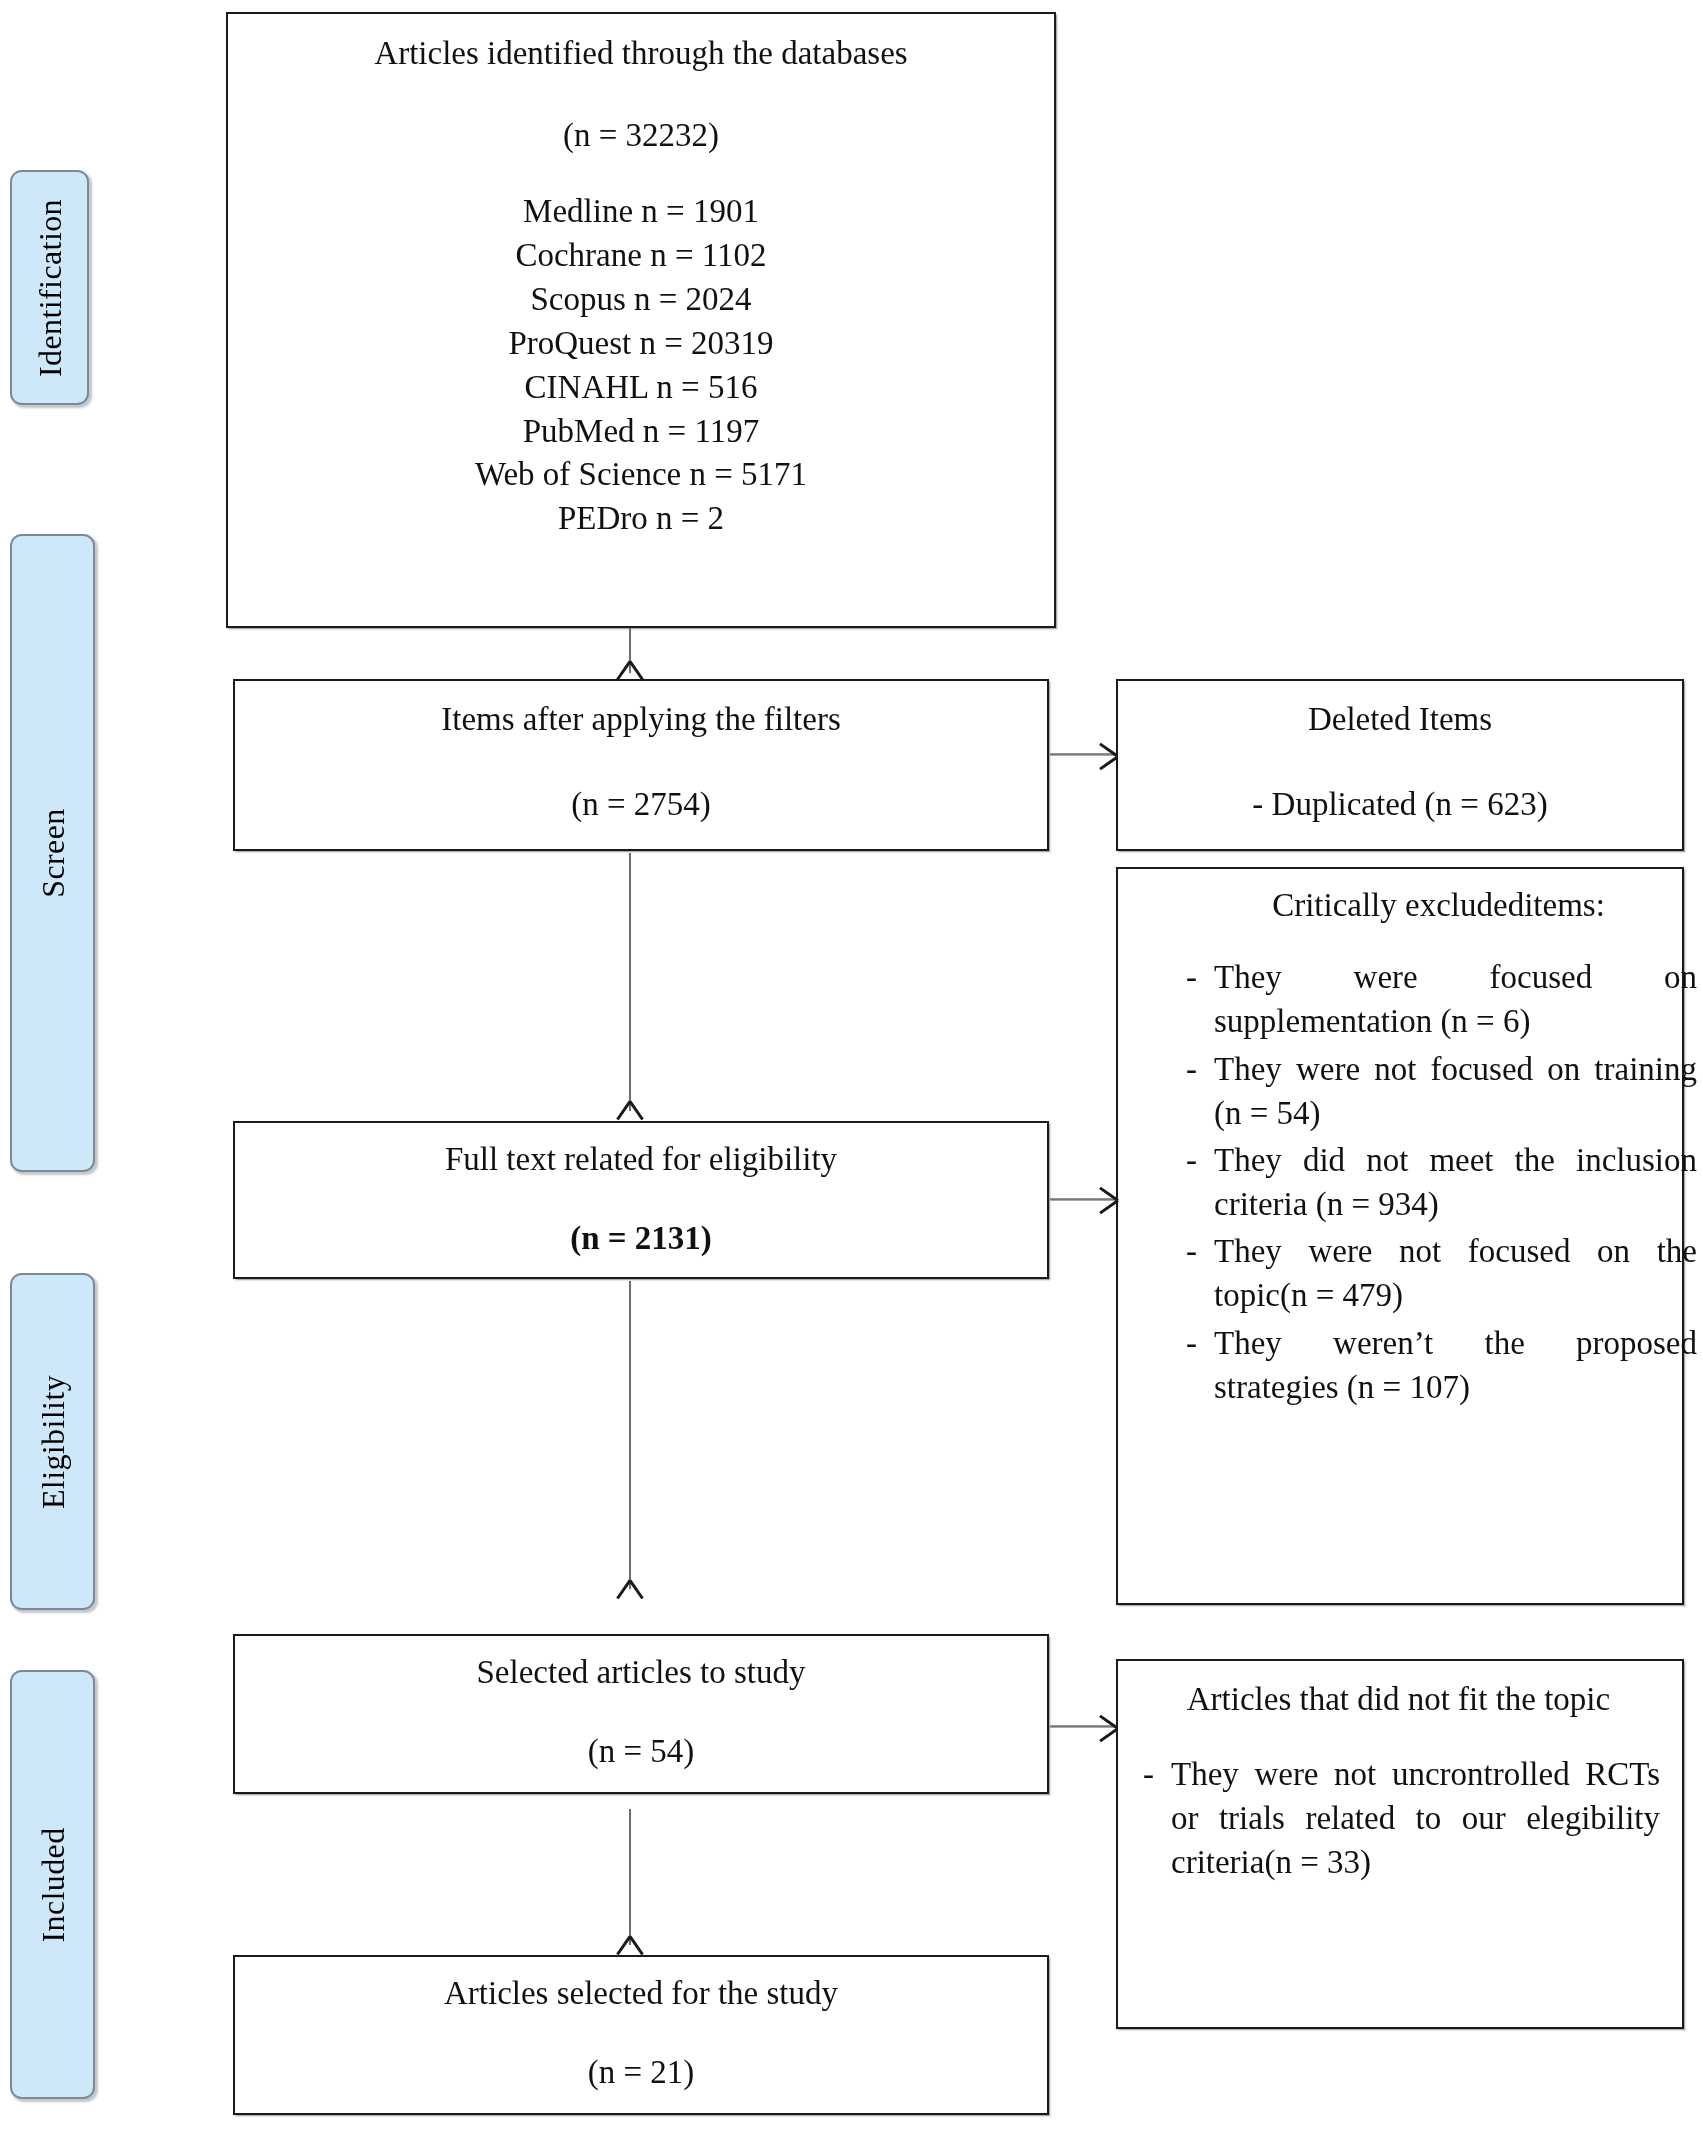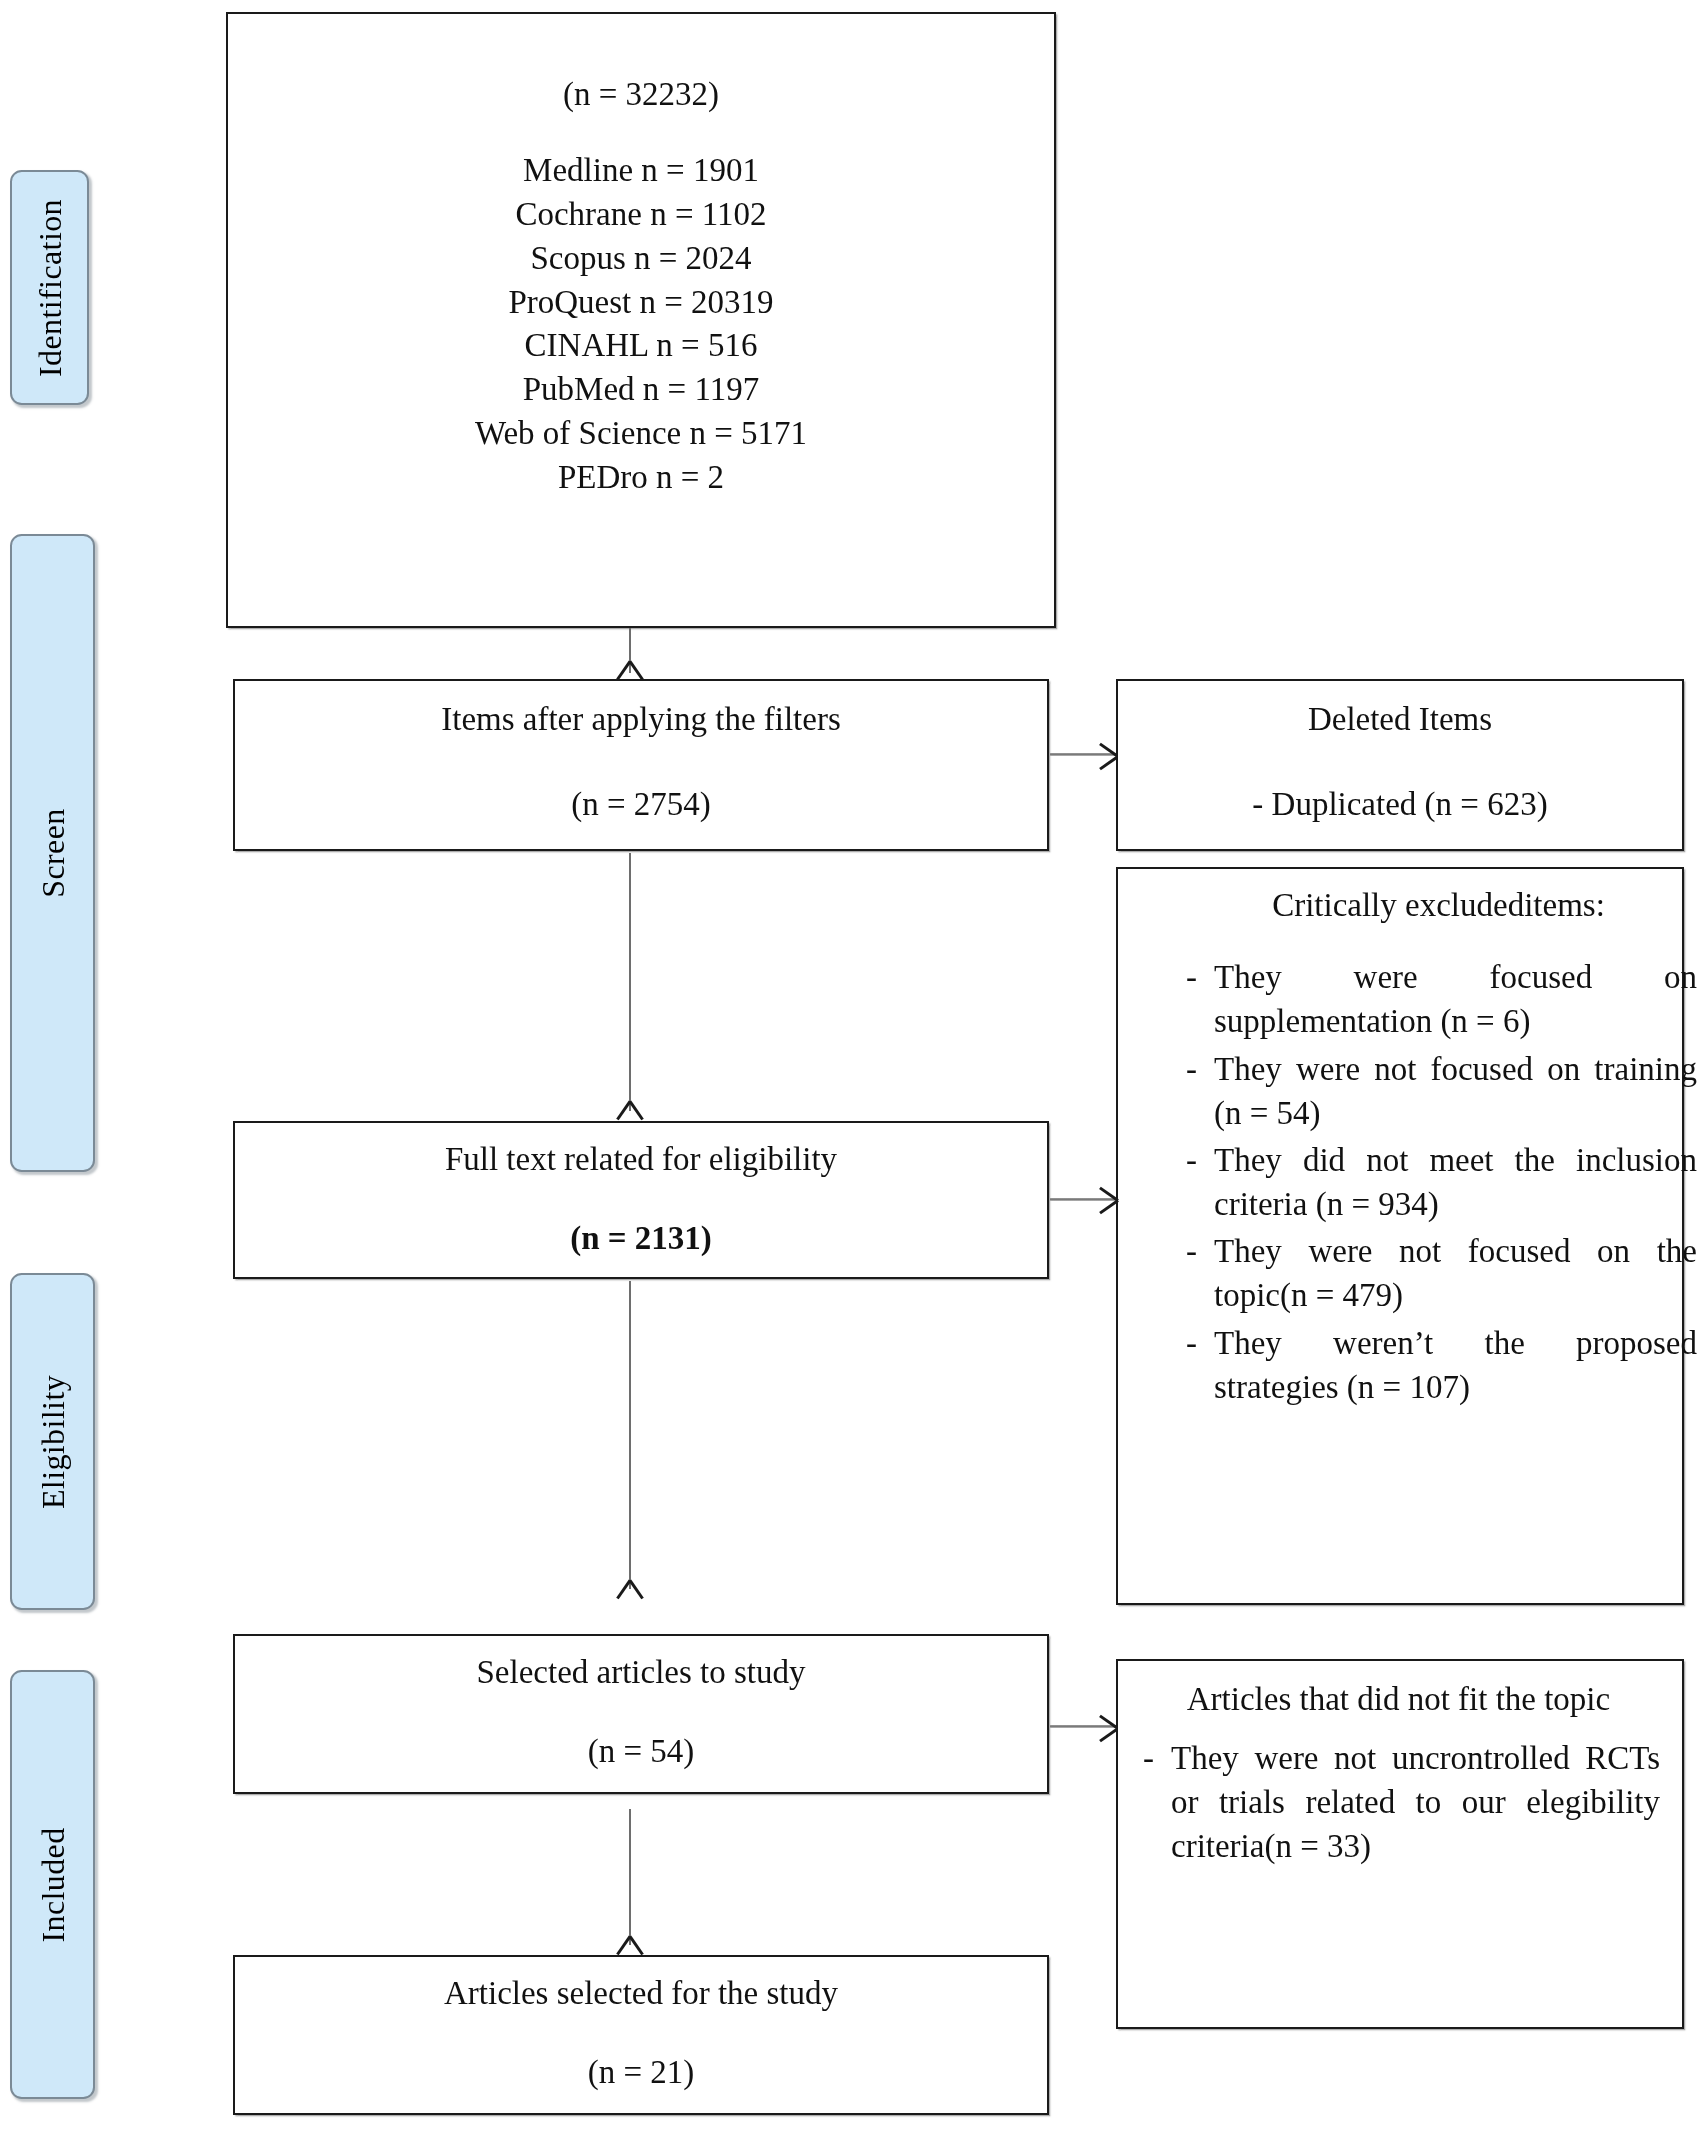--- a/index.html
+++ b/index.html
@@ -170,20 +170,21 @@
   <div class="stage-pill" style="left:10.3px; top:1273px; width:85px; height:337px;">
     <span class="stage-label">Eligibility</span>
   </div>
 
   <div class="stage-pill" style="left:10.3px; top:1670px; width:85px; height:429px;">
     <span class="stage-label">Included</span>
   </div>
 
   <div class="flow-box" style="left:226px; top:11.7px; width:830px; height:616px;">
     <div class="box-inner center-stack" style="padding:19px 22px 0 22px;">
+      <div class="box-title">Articles identified through the databases</div>
       <div class="box-count" style="margin-top:41px;">(n = 32232)</div>
       <div style="margin-top:34px;">
         <div class="db-line">Medline n = 1901</div>
         <div class="db-line">Cochrane n = 1102</div>
         <div class="db-line">Scopus n = 2024</div>
         <div class="db-line">ProQuest n = 20319</div>
         <div class="db-line">CINAHL n = 516</div>
         <div class="db-line">PubMed n = 1197</div>
         <div class="db-line">Web of Science n = 5171</div>
         <div class="db-line">PEDro n = 2</div>
@@ -268,21 +269,21 @@
   </div>
 
   <div class="connector">
     <div class="h-line" style="left:1050px; top:1725px; width:66px;"></div>
     <div class="arrow-right" style="left:1118px; top:1727px;"></div>
   </div>
 
   <div class="flow-box" style="left:1116px; top:1659px; width:568px; height:370px;">
     <div class="box-inner" style="padding:17.6px 22px 0 19px;">
       <div class="box-title" style="width:100%; white-space:normal;">Articles that did not fit the topic</div>
-      <ul class="bullet-list" style="margin-top:16px;">
+      <ul class="bullet-list" style="margin-top:32px;">
         <li class="bullet-item">
           <span>They were not uncrontrolled RCTs or trials related to our elegibility criteria(n = 33)</span>
         </li>
       </ul>
     </div>
   </div>
 
   <div class="connector">
     <div class="v-line" style="left:629px; top:1809px; height:136px;"></div>
     <div class="arrow-down" style="left:630px; top:1935px;"></div>

